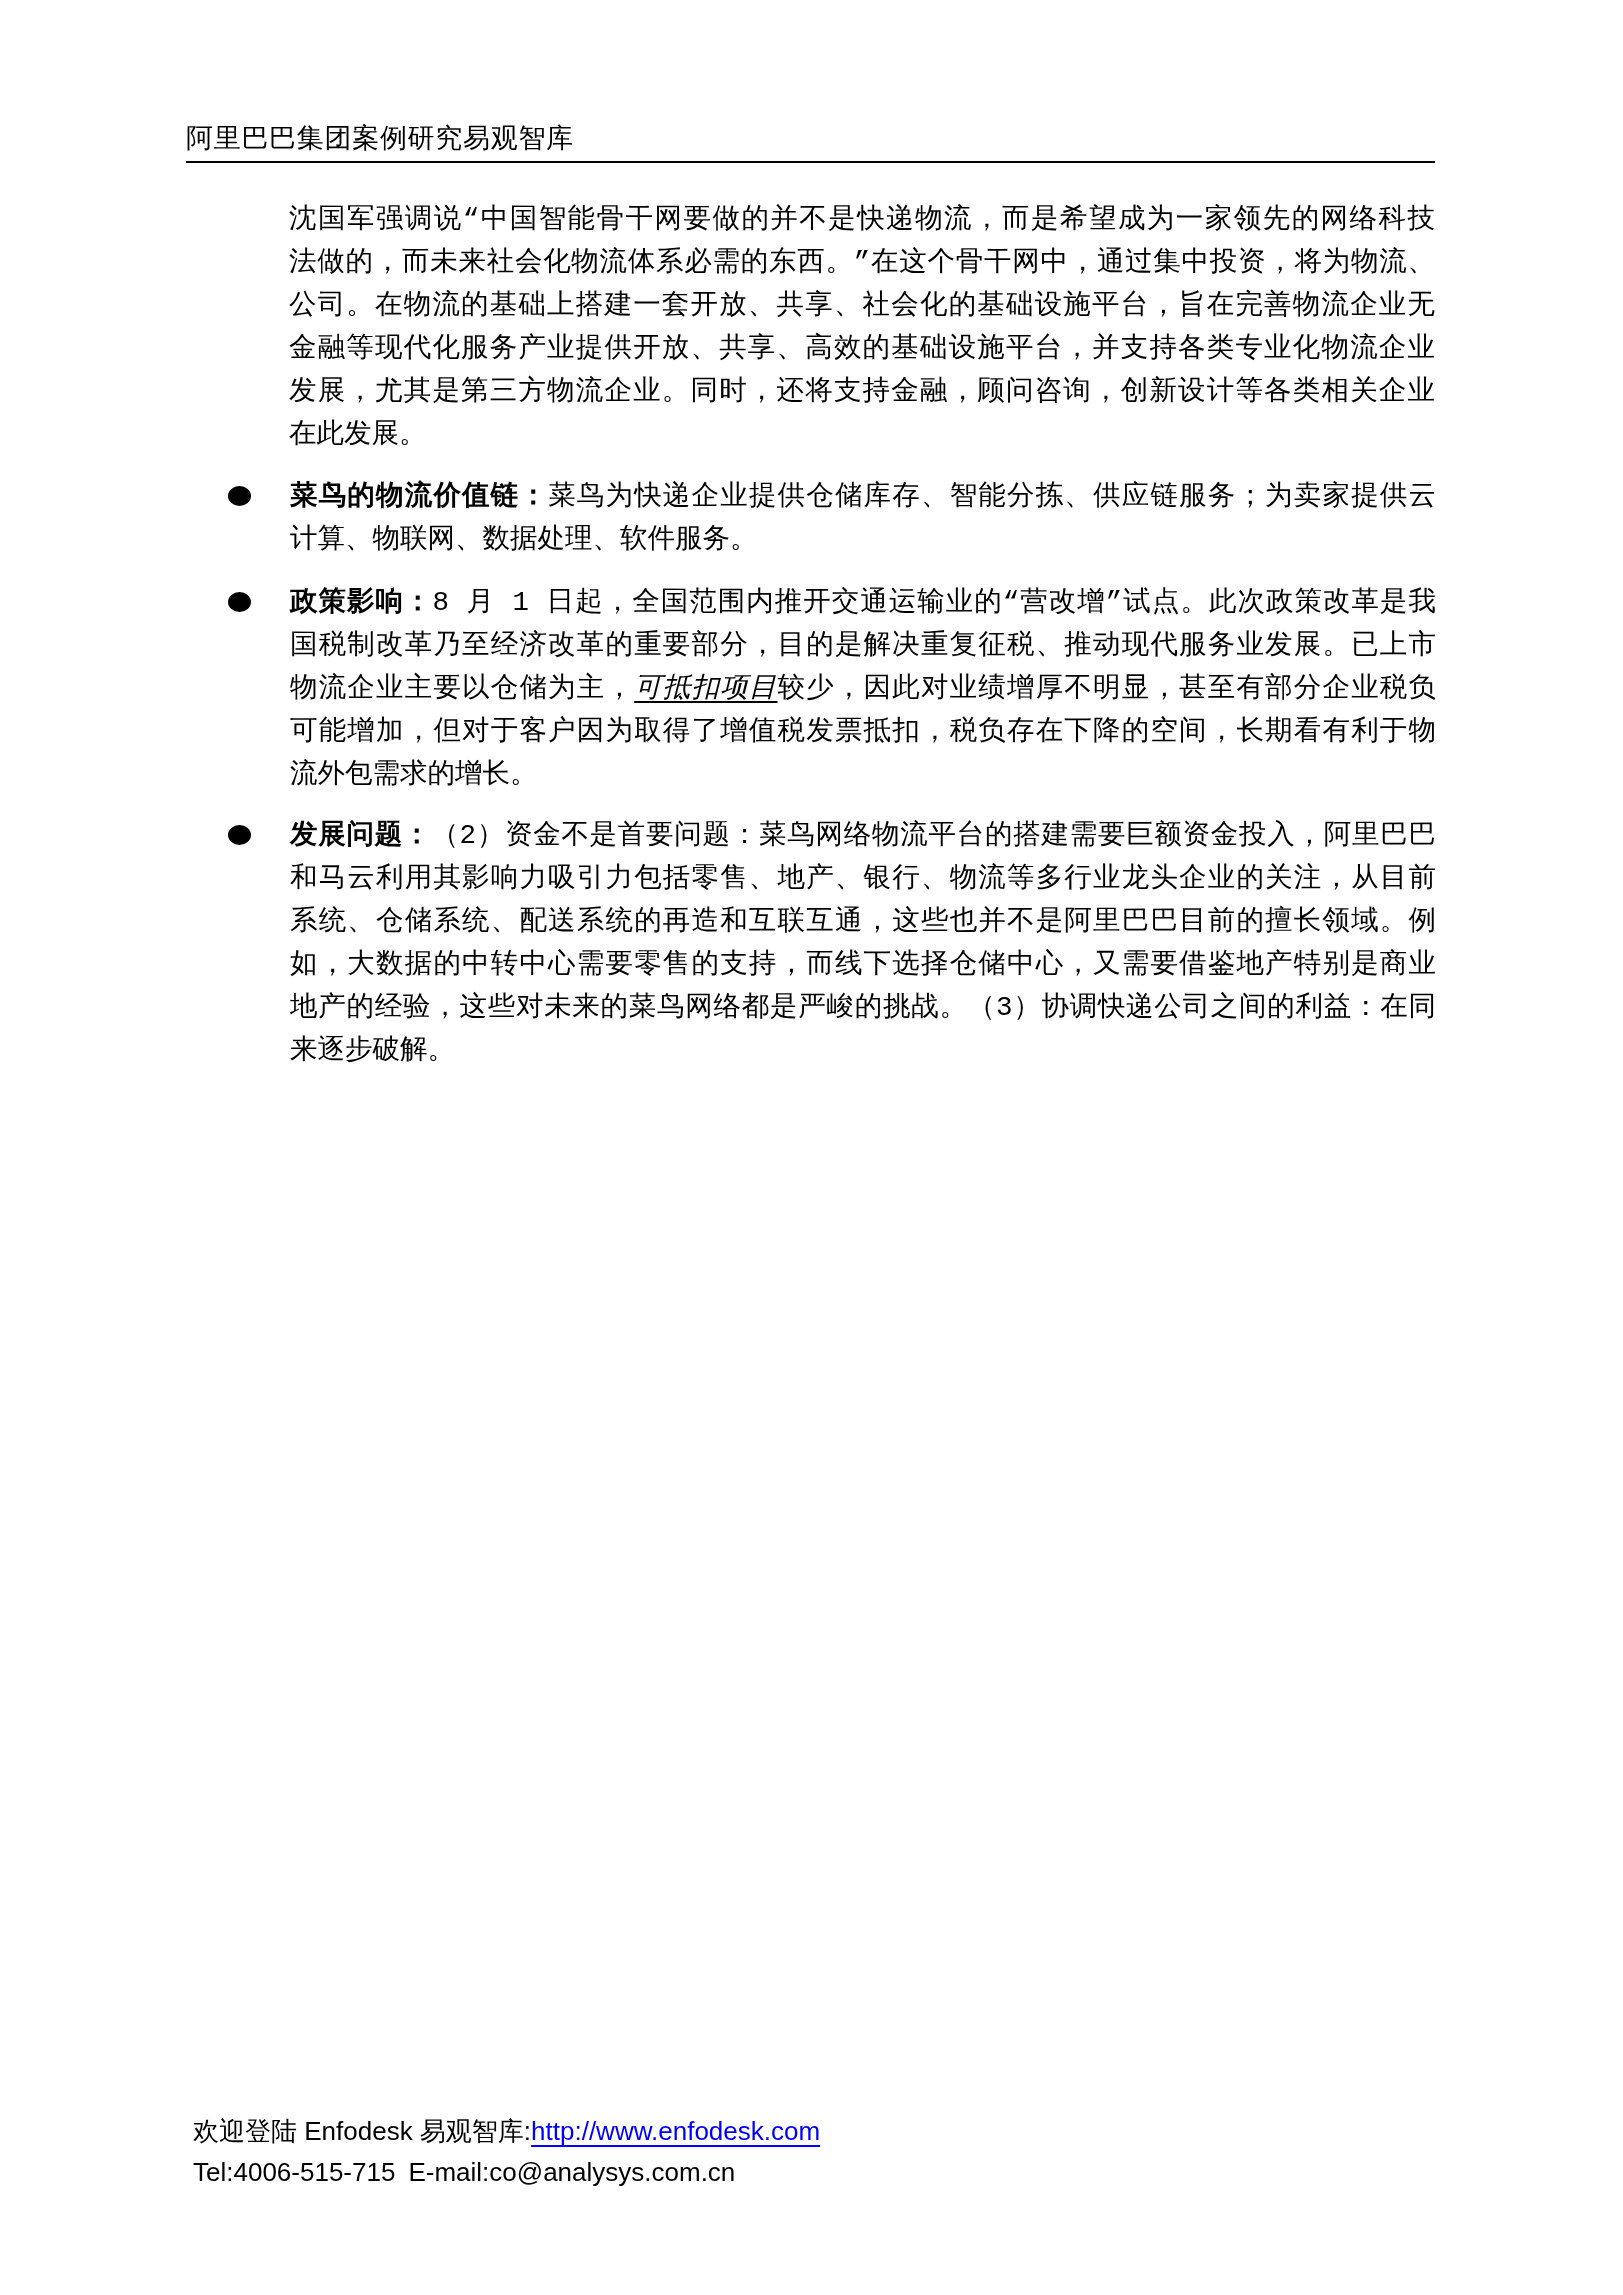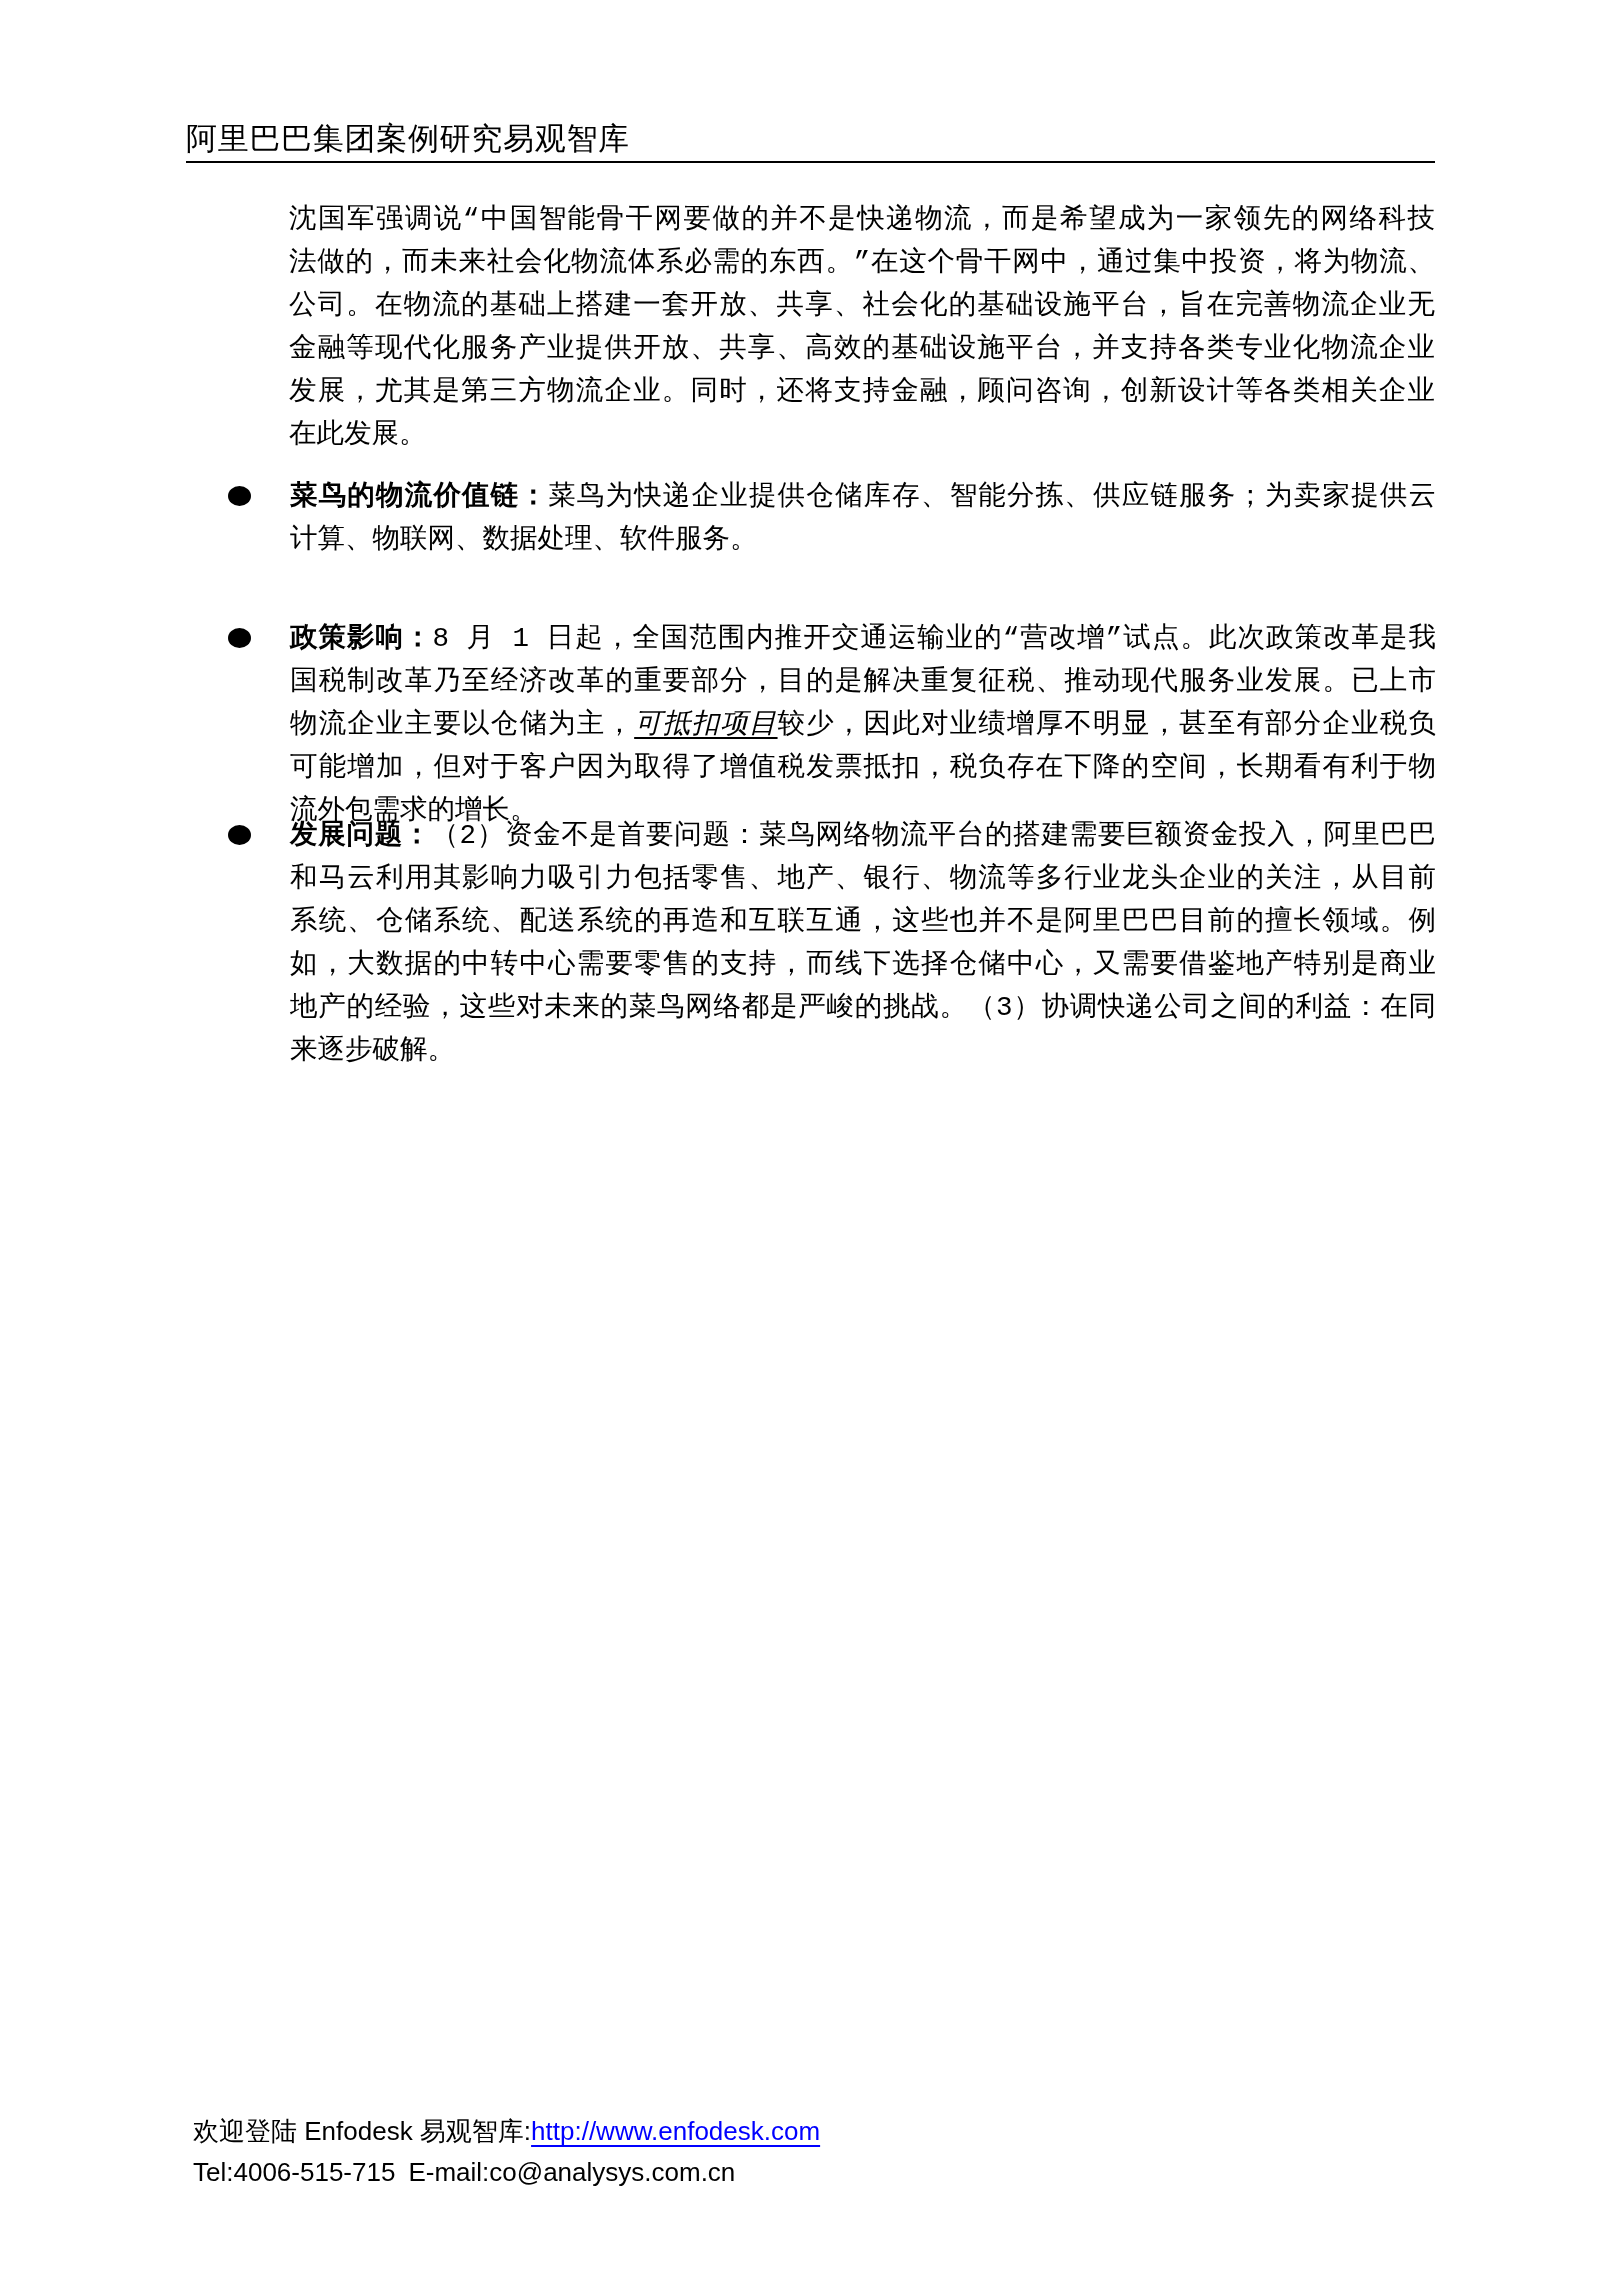--- a/index.html
+++ b/index.html
@@ -11,21 +11,21 @@
     overflow: hidden;
     color: #000000;
   }
 
   
   .header-title {
     position: absolute;
     left: 186px;
     top: 122px;
     font-family: "Liberation Sans", "DejaVu Sans", sans-serif;
-    font-size: 31px;
+    font-size: 27px;
     line-height: 33px;
     letter-spacing: 0.7px;
     color: #000000;
   }
   .header-rule {
     position: absolute;
     left: 186px;
     top: 161px;
     width: 1249px;
     height: 2px;
@@ -51,21 +51,21 @@
   .para-intro {
     position: absolute;
     left: 289px;
     top: 198px;
   }
   .bullet {
     position: absolute;
     left: 228px;
   }
   .bullet-1 { top: 475px; }
-  .bullet-2 { top: 581px; margin-top: 36px; }
+  .bullet-2 { top: 581px; }
   .bullet-3 { top: 814px; }
   .dot {
     position: absolute;
     left: 0;
     top: 11px;
     width: 23px;
     height: 20px;
     background: #000000;
     border-radius: 50%;
   }

